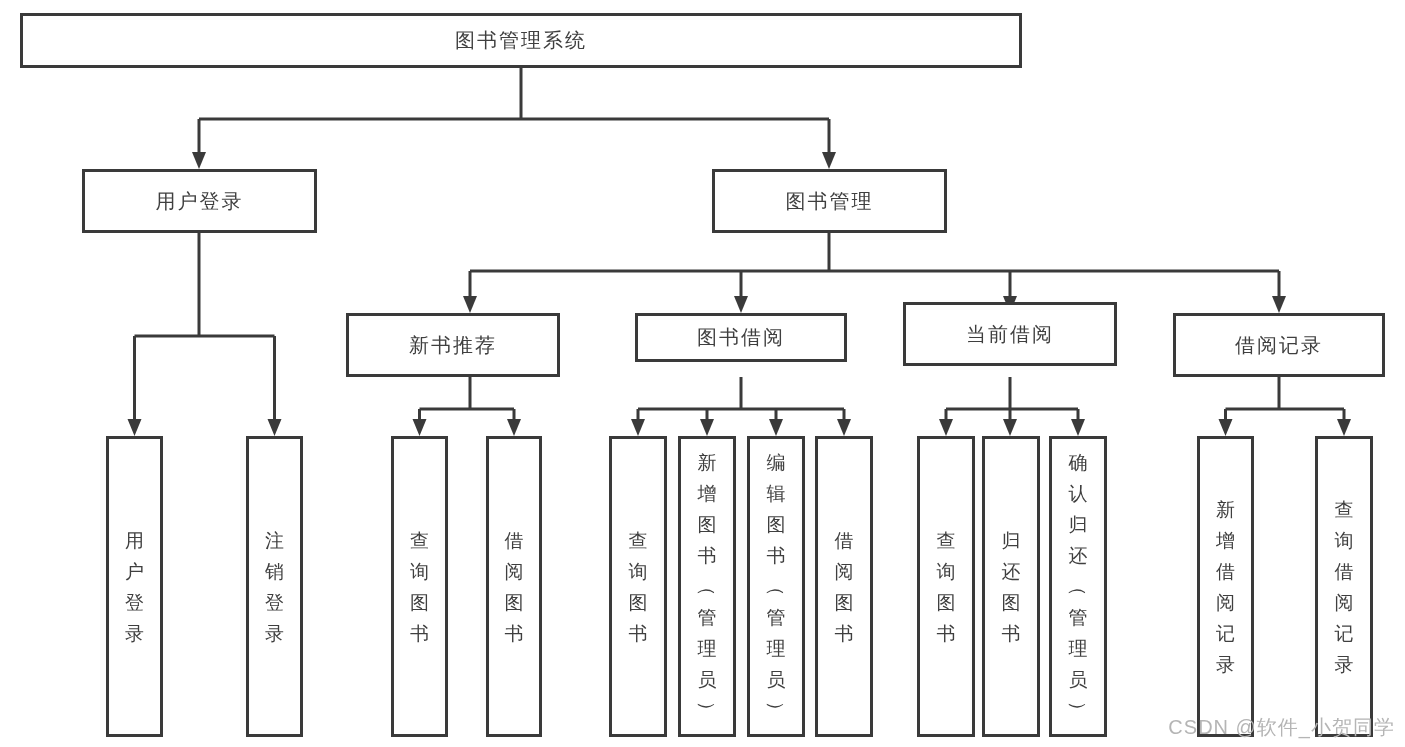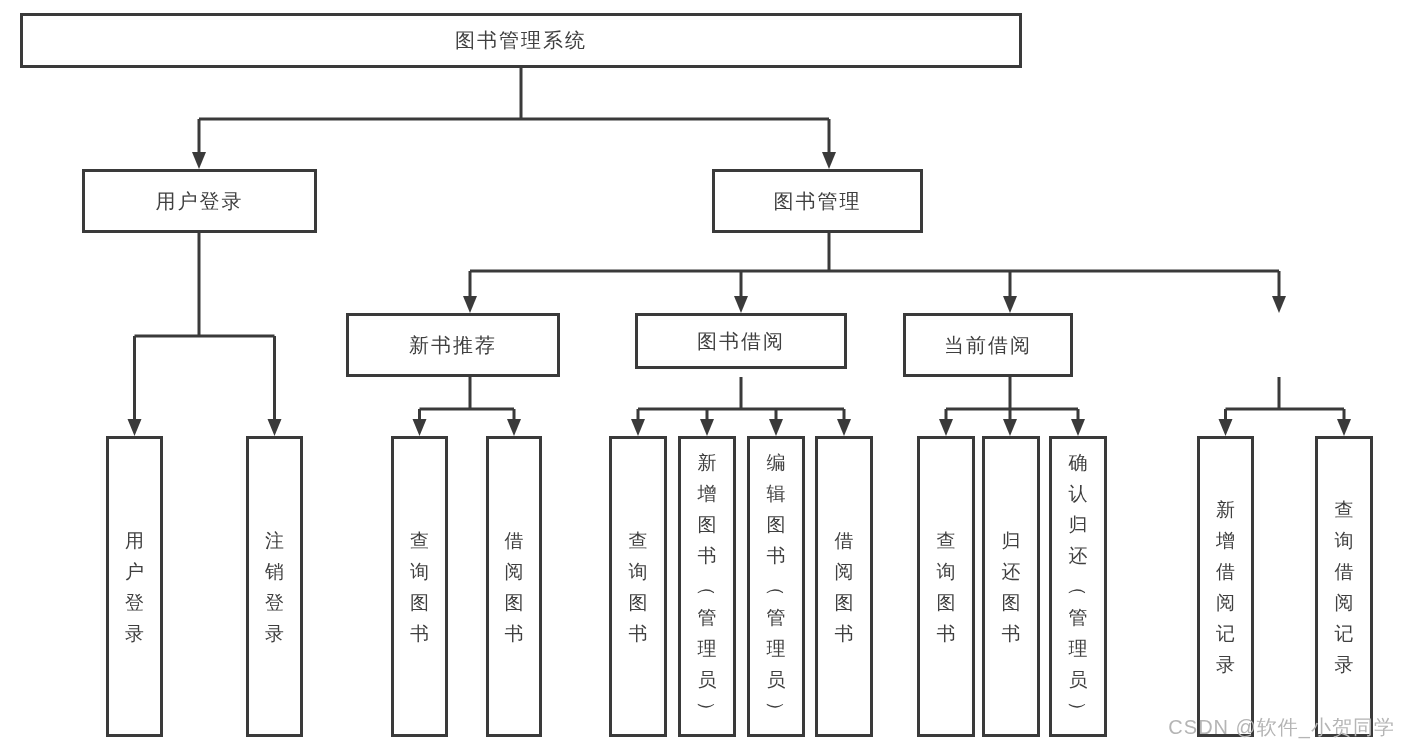--- a/index.html
+++ b/index.html
@@ -94,32 +94,35 @@
     </g>
   </svg>
 
   <div class="box" style="left:20px; top:13px; width:1002px; height:55px;">
     <span>图书管理系统</span>
   </div>
 
   <div class="box" style="left:82px; top:169px; width:235px; height:64px;text-align:right;">
     <span>用户登录</span>
   </div>
-  <div class="box" style="left:712px; top:169px; width:211px; height:64px;">
+  <div class="box" style="left:712px; top:169px; width:235px; height:64px;">
     <span>图书管理</span>
   </div>
 
   <div class="box" style="left:346px; top:313px; width:214px; height:64px;">
     <span>新书推荐</span>
   </div>
-  <div class="box" style="left:635px; top:313px; width:212px; height:56px;">
+  <div class="box" style="left:635px; top:313px; width:212px; height:49px;">
     <span>图书借阅</span>
   </div>
-  <div class="box" style="left:903px; top:313px; width:170px; height:64px;">
+  <div class="box" style="left:903px; top:302px; width:214px; height:64px;">
     <span>当前借阅</span>
+  </div>
+  <div class="box" style="left:1173px; top:313px; width:212px; height:64px;">
+    <span>借阅记录</span>
   </div>
 
   <div class="box leaf" style="left:106px; top:436px; width:57px; height:301px;">
     <span class="vtext">
         <span class="vchar">用</span>
         <span class="vchar">户</span>
         <span class="vchar">登</span>
         <span class="vchar">录</span>
       </span>
   </div>

